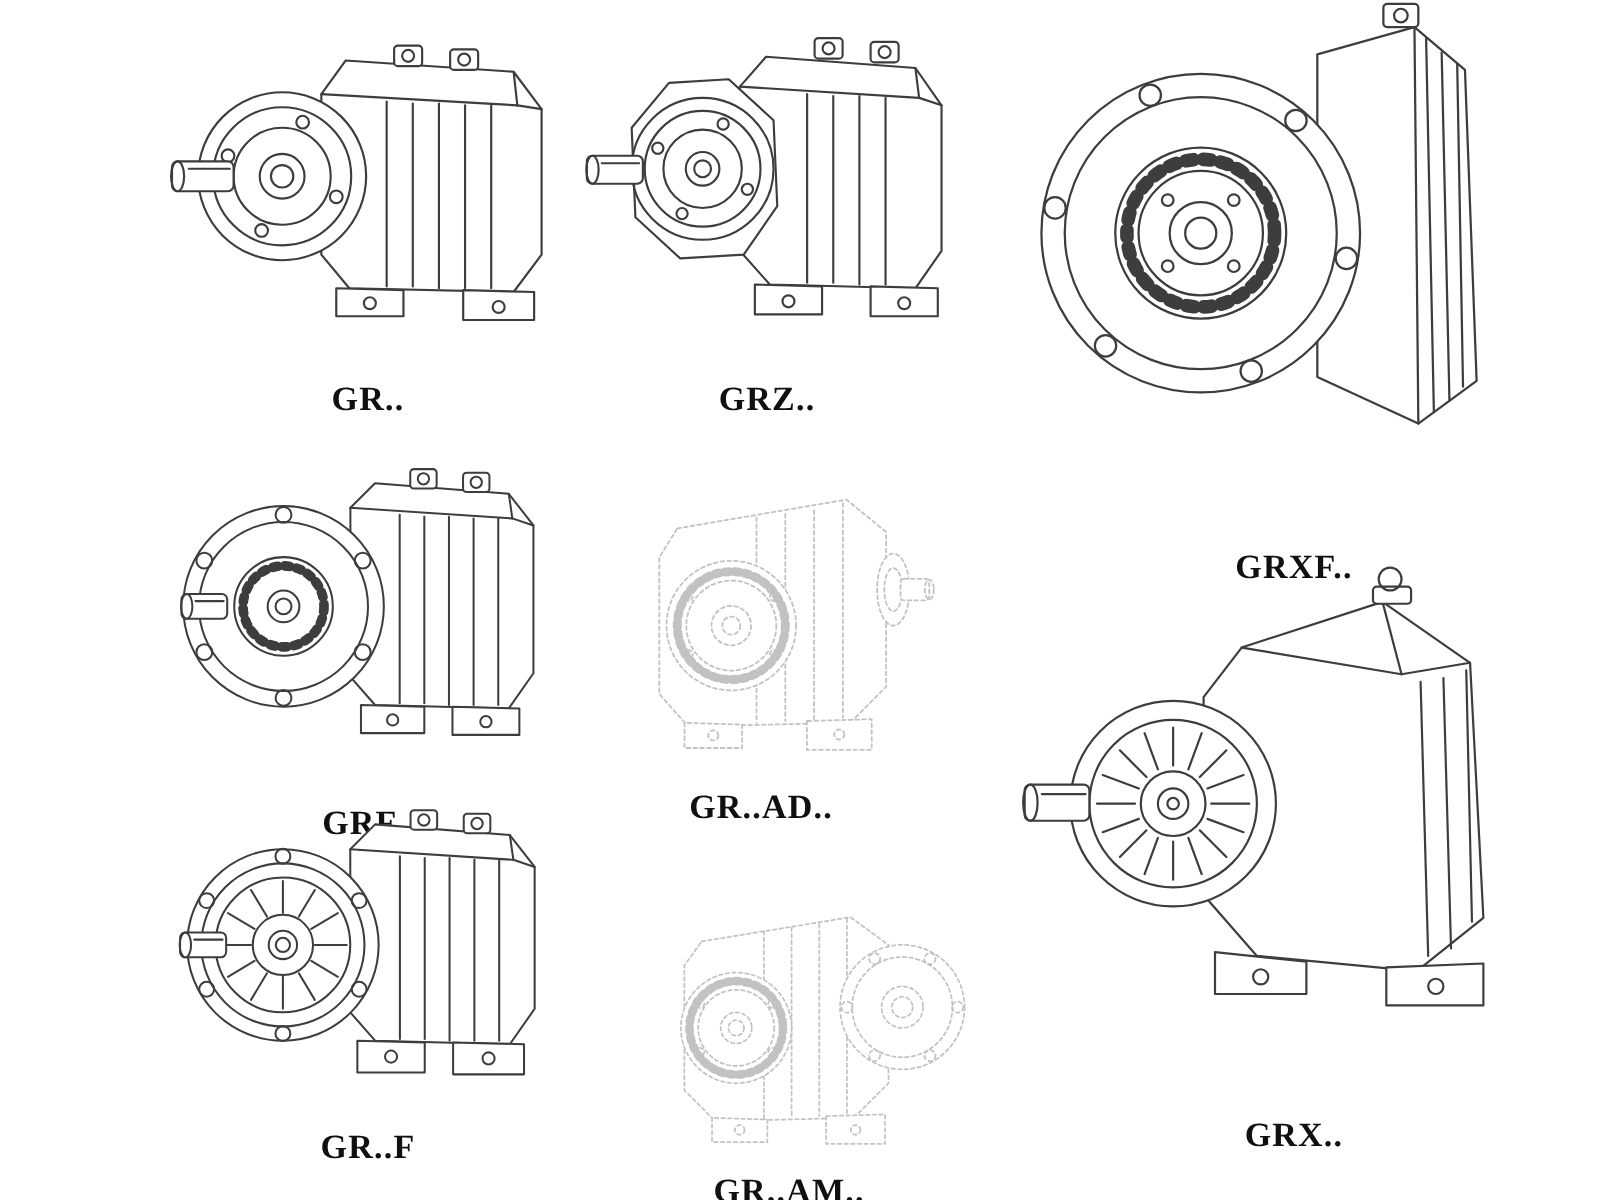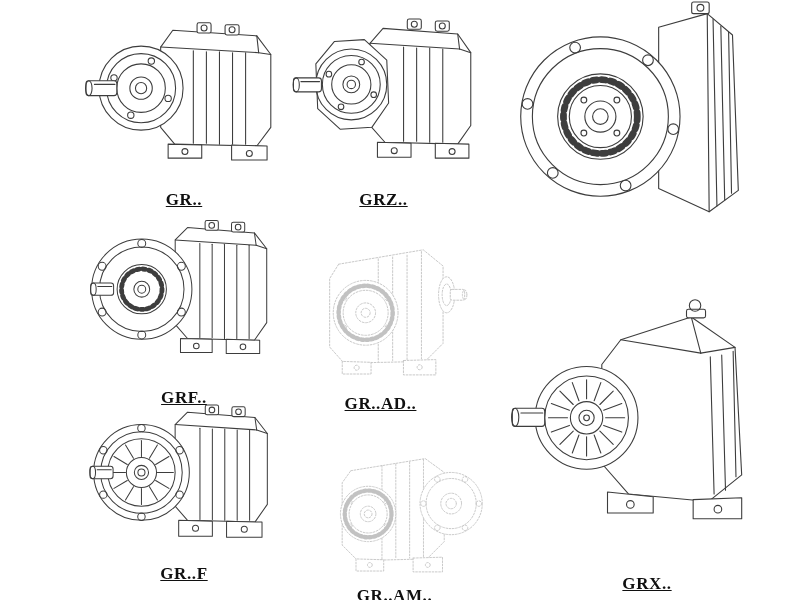--- a/index.html
+++ b/index.html
@@ -4,21 +4,21 @@
 <style>
   html,body { margin:0; padding:0; background:#ffffff; }
   .canvas {
     position:relative; width:800px; height:600px; background:#ffffff;
     overflow:hidden; font-family:"Liberation Serif", serif;
   }
   .fig { position:absolute; margin:0; display:flex; flex-direction:column; align-items:center; }
   .fig svg { display:block; width:100%; }
   .fig-label {
     font-family:"Liberation Serif", serif; font-weight:700; font-size:17px;
-    color:#101010; letter-spacing:0.6px; text-align:center; margin-top:2px;text-decoration:underline;
+    color:#101010; letter-spacing:0.6px; text-align:center; margin-top:2px;
   }
   .ln * { stroke:#3d3d3d; stroke-width:1.15; fill:none; stroke-linecap:round; stroke-linejoin:round; }
   .ln .sol { fill:#ffffff; }
   .ln .teeth  { stroke-width:7;   stroke-dasharray:4 5; }
   .ln .teeth2 { stroke-width:5.5; stroke-dasharray:3 3.8; }
   .fig.ghost .ln * { stroke:#c2c2c2; stroke-width:1; stroke-dasharray:2 1.8; }
   .fig.ghost .ln .teeth2 { stroke-width:5; stroke-dasharray:2.5 3; }
 </style>
 </head>
 <body>
@@ -121,23 +121,24 @@
         <circle class="teeth" cx="102" cy="120" r="38"></circle>
         <circle cx="102" cy="120" r="32"></circle>
         <circle cx="102" cy="120" r="16"></circle>
         <circle cx="102" cy="120" r="8"></circle>
         <circle cx="119" cy="137" r="3"></circle>
         <circle cx="85" cy="137" r="3"></circle>
         <circle cx="85" cy="103" r="3"></circle>
         <circle cx="119" cy="103" r="3"></circle>
       </g>
     </svg>
-  </figure>
-
-  <figure class="fig" style="left:78px;top:210px;width:212px;">
+    <figcaption class="fig-label" style="width:200px;">GRXF..</figcaption>
+  </figure>
+
+  <figure class="fig" style="left:78px;top:224px;width:212px;">
     <svg viewBox="0 0 220 200" style="height:176px">
       <g class="ln">
         <path class="sol" d="M100,34 L114,20 L190,26 L204,44 L204,128 L190,148 L114,146 L100,130 Z"></path>
         <line x1="100" y1="34" x2="192" y2="40"></line>
         <line x1="190" y1="26" x2="192" y2="40"></line>
         <line x1="192" y1="40" x2="204" y2="44"></line>
         <line x1="128" y1="38" x2="128" y2="145"></line>
         <line x1="142" y1="39" x2="142" y2="145"></line>
         <line x1="156" y1="39" x2="156" y2="146"></line>
         <line x1="170" y1="40" x2="170" y2="146"></line>
@@ -281,21 +282,21 @@
         <circle cx="168" cy="92" r="6"></circle>
         <path class="sol" d="M58,156 L58,170 L90,170 L90,157 Z"></path>
         <circle cx="74" cy="163" r="2.8"></circle>
         <path class="sol" d="M124,155 L124,171 L158,171 L158,154 Z"></path>
         <circle cx="141" cy="163" r="2.8"></circle>
       </g>
     </svg>
     <figcaption class="fig-label">GR..AM..</figcaption>
   </figure>
 
-  <figure class="fig" style="left:502px;top:296px;width:290px;">
+  <figure class="fig" style="left:502px;top:280px;width:290px;">
     <svg viewBox="0 0 295 290" style="height:276px">
       <g class="ln">
         <path class="sol" d="M120,46 L194,22 L240,54 L247,188 L212,216 L128,208 L100,176 L100,72 Z"></path>
         <line x1="120" y1="46" x2="204" y2="60"></line>
         <line x1="194" y1="22" x2="204" y2="60"></line>
         <line x1="204" y1="60" x2="240" y2="54"></line>
         <line x1="214" y1="64" x2="218" y2="208"></line>
         <line x1="226" y1="62" x2="230" y2="204"></line>
         <line x1="238" y1="58" x2="241" y2="190"></line>
         <rect class="sol" x="189" y="14" width="20" height="9" rx="2"></rect>

